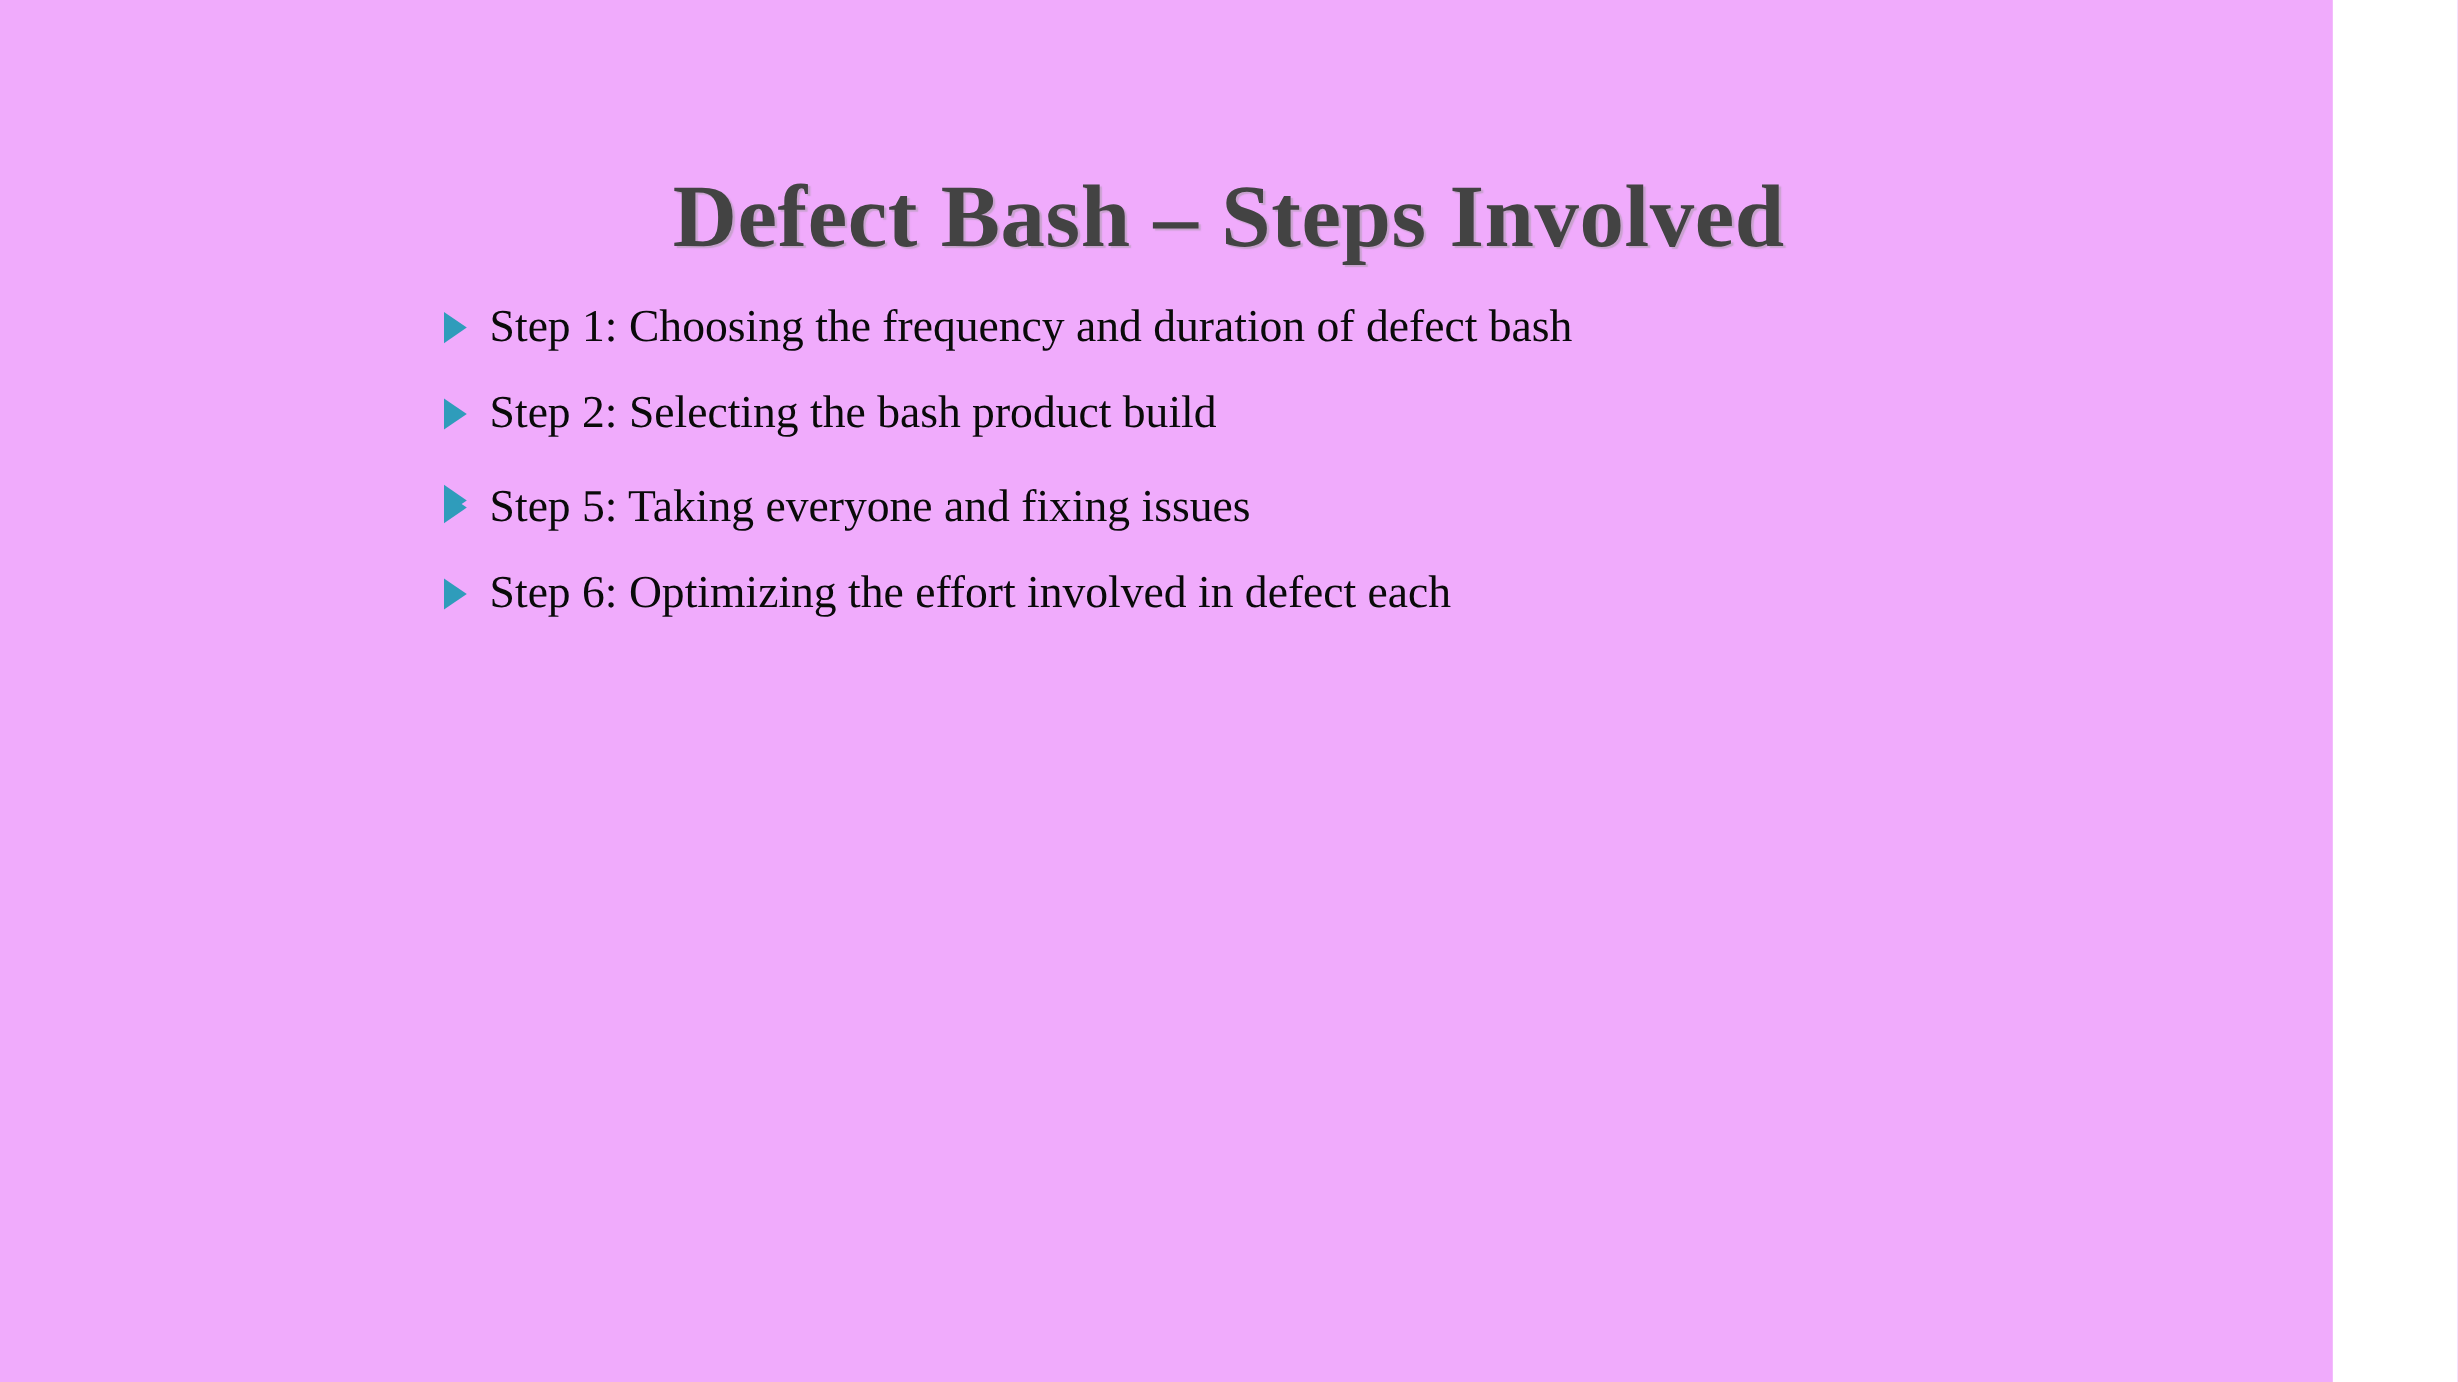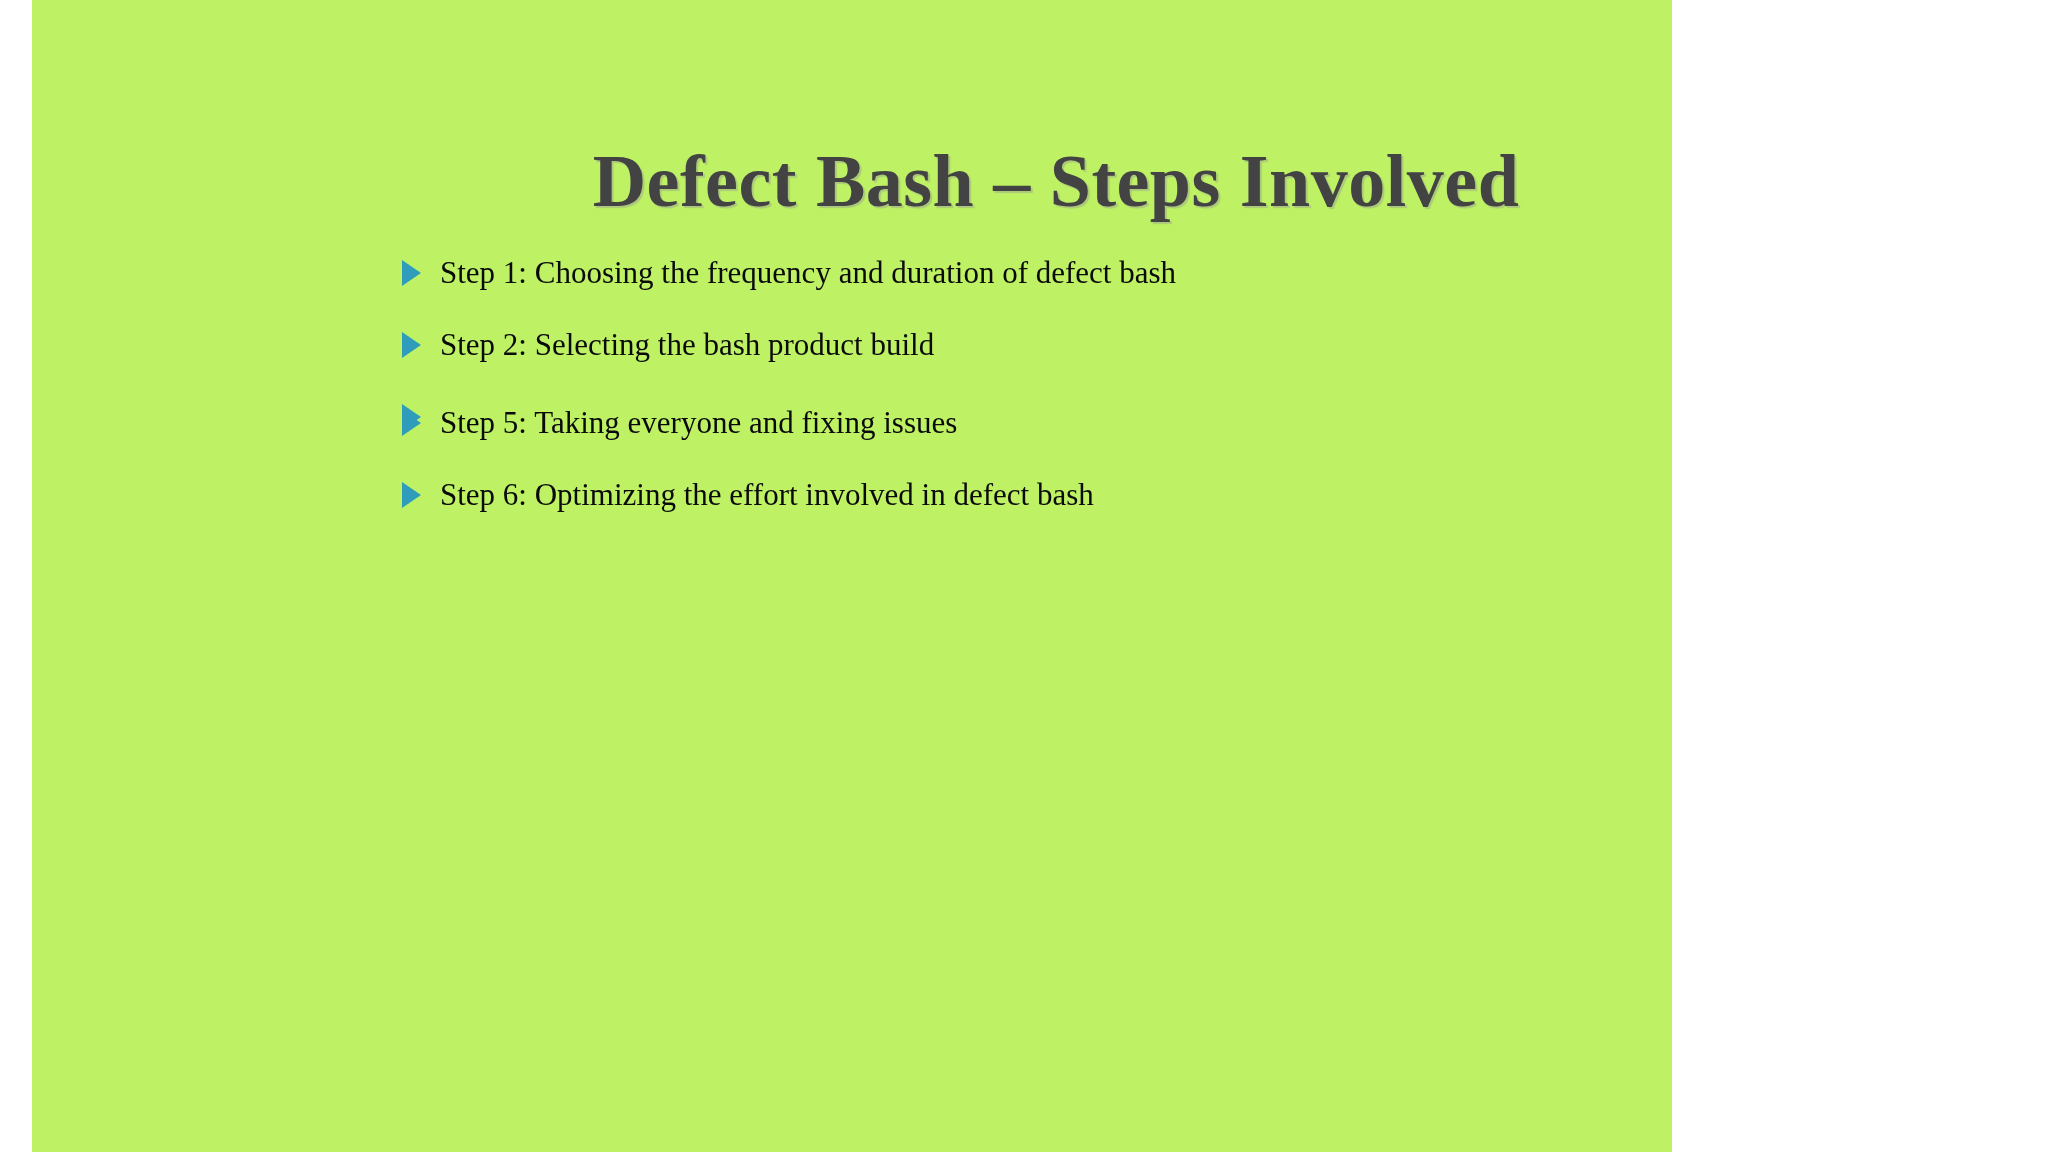--- a/index.html
+++ b/index.html
@@ -10,25 +10,24 @@
   body {
     width: 2048px;
     height: 1152px;
     background: #ffffff;
     font-family: "Liberation Serif", "DejaVu Serif", serif;
     overflow: hidden;
   }
 
   .slide {
     position: relative;
-    width: 1640px;
+    width: 1944px;
     height: 1152px;
-    background: #bef264;
+    background: #f0abfc;
     box-sizing: border-box;
-    margin-left: 32px;
   }
 
   
   .slide-title {
     position: absolute;
     left: 0;
     top: 88px;
     width: 2048px;
     text-align: center;
     font-family: "Liberation Serif", "DejaVu Serif", serif;
@@ -48,21 +47,21 @@
     top: 238px;
     width: 1420px;
   }
 
   .bullet-row {
     position: relative;
     display: block;
     padding-left: 46px;
     margin: 0 0 3px 0;
     font-family: "Liberation Serif", "DejaVu Serif", serif;
-    font-size: 31px;
+    font-size: 38px;
     line-height: 69px;
     color: #0a0a0a;
   }
 
   .bullet-marker {
     position: absolute;
     left: 8px;
     top: 22px;
     width: 0;
     height: 0;
@@ -111,17 +110,17 @@
     <div class="spacer-row"></div>
 
 
     <div class="bullet-row">
       <span class="bullet-marker"></span>
       <span class="bullet-text">Step 5: Taking everyone and fixing issues</span>
     </div>
 
     <div class="bullet-row">
       <span class="bullet-marker"></span>
-      <span class="bullet-text">Step 6: Optimizing the effort involved in defect bash</span>
+      <span class="bullet-text">Step 6: Optimizing the effort involved in defect each</span>
     </div>
 
   </div>
 </div>
 
 </body></html>

